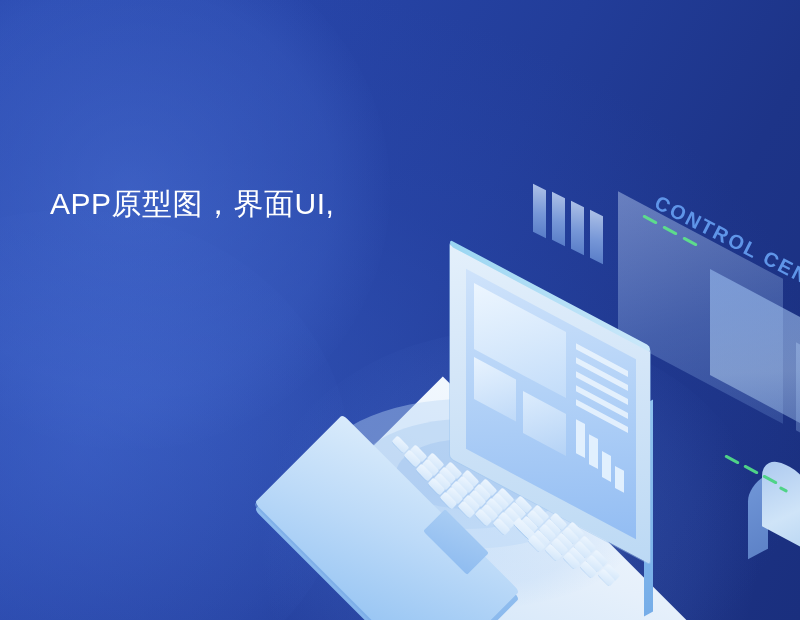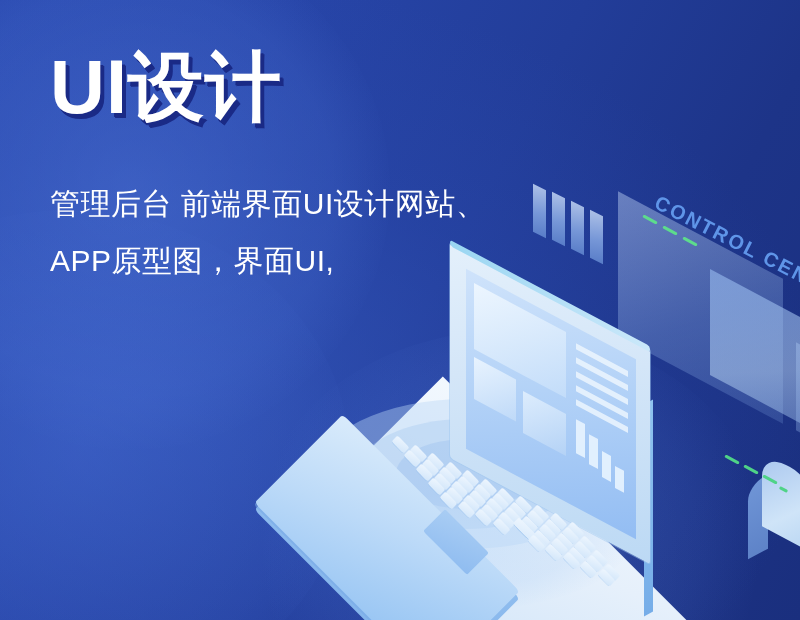--- a/index.html
+++ b/index.html
@@ -341,19 +341,17 @@
         <div class="key" style="left: 102.5px; top: 91.8px;"></div>
         <div class="key wide" style="left: 120px; top: 100.4px;"></div>
         <div class="key" style="left: 137.5px; top: 109px;"></div>
         <div class="key" style="left: 155px; top: 117.6px;"></div>
         <div class="key" style="left: 172.5px; top: 126.2px;"></div>
         <div class="key" style="left: 190px; top: 134.8px;"></div>
         <div class="key" style="left: 207.5px; top: 143.4px;"></div>
       </div>
   </div>
 
-  <div class="headline">UI设计</div>
   <div class="subcopy">
-    <span class="ln">管理后台 前端界面UI设计网站、</span>
     <span class="ln">APP原型图，界面UI,</span>
   </div>
 
 </div>
 
 </body></html>

